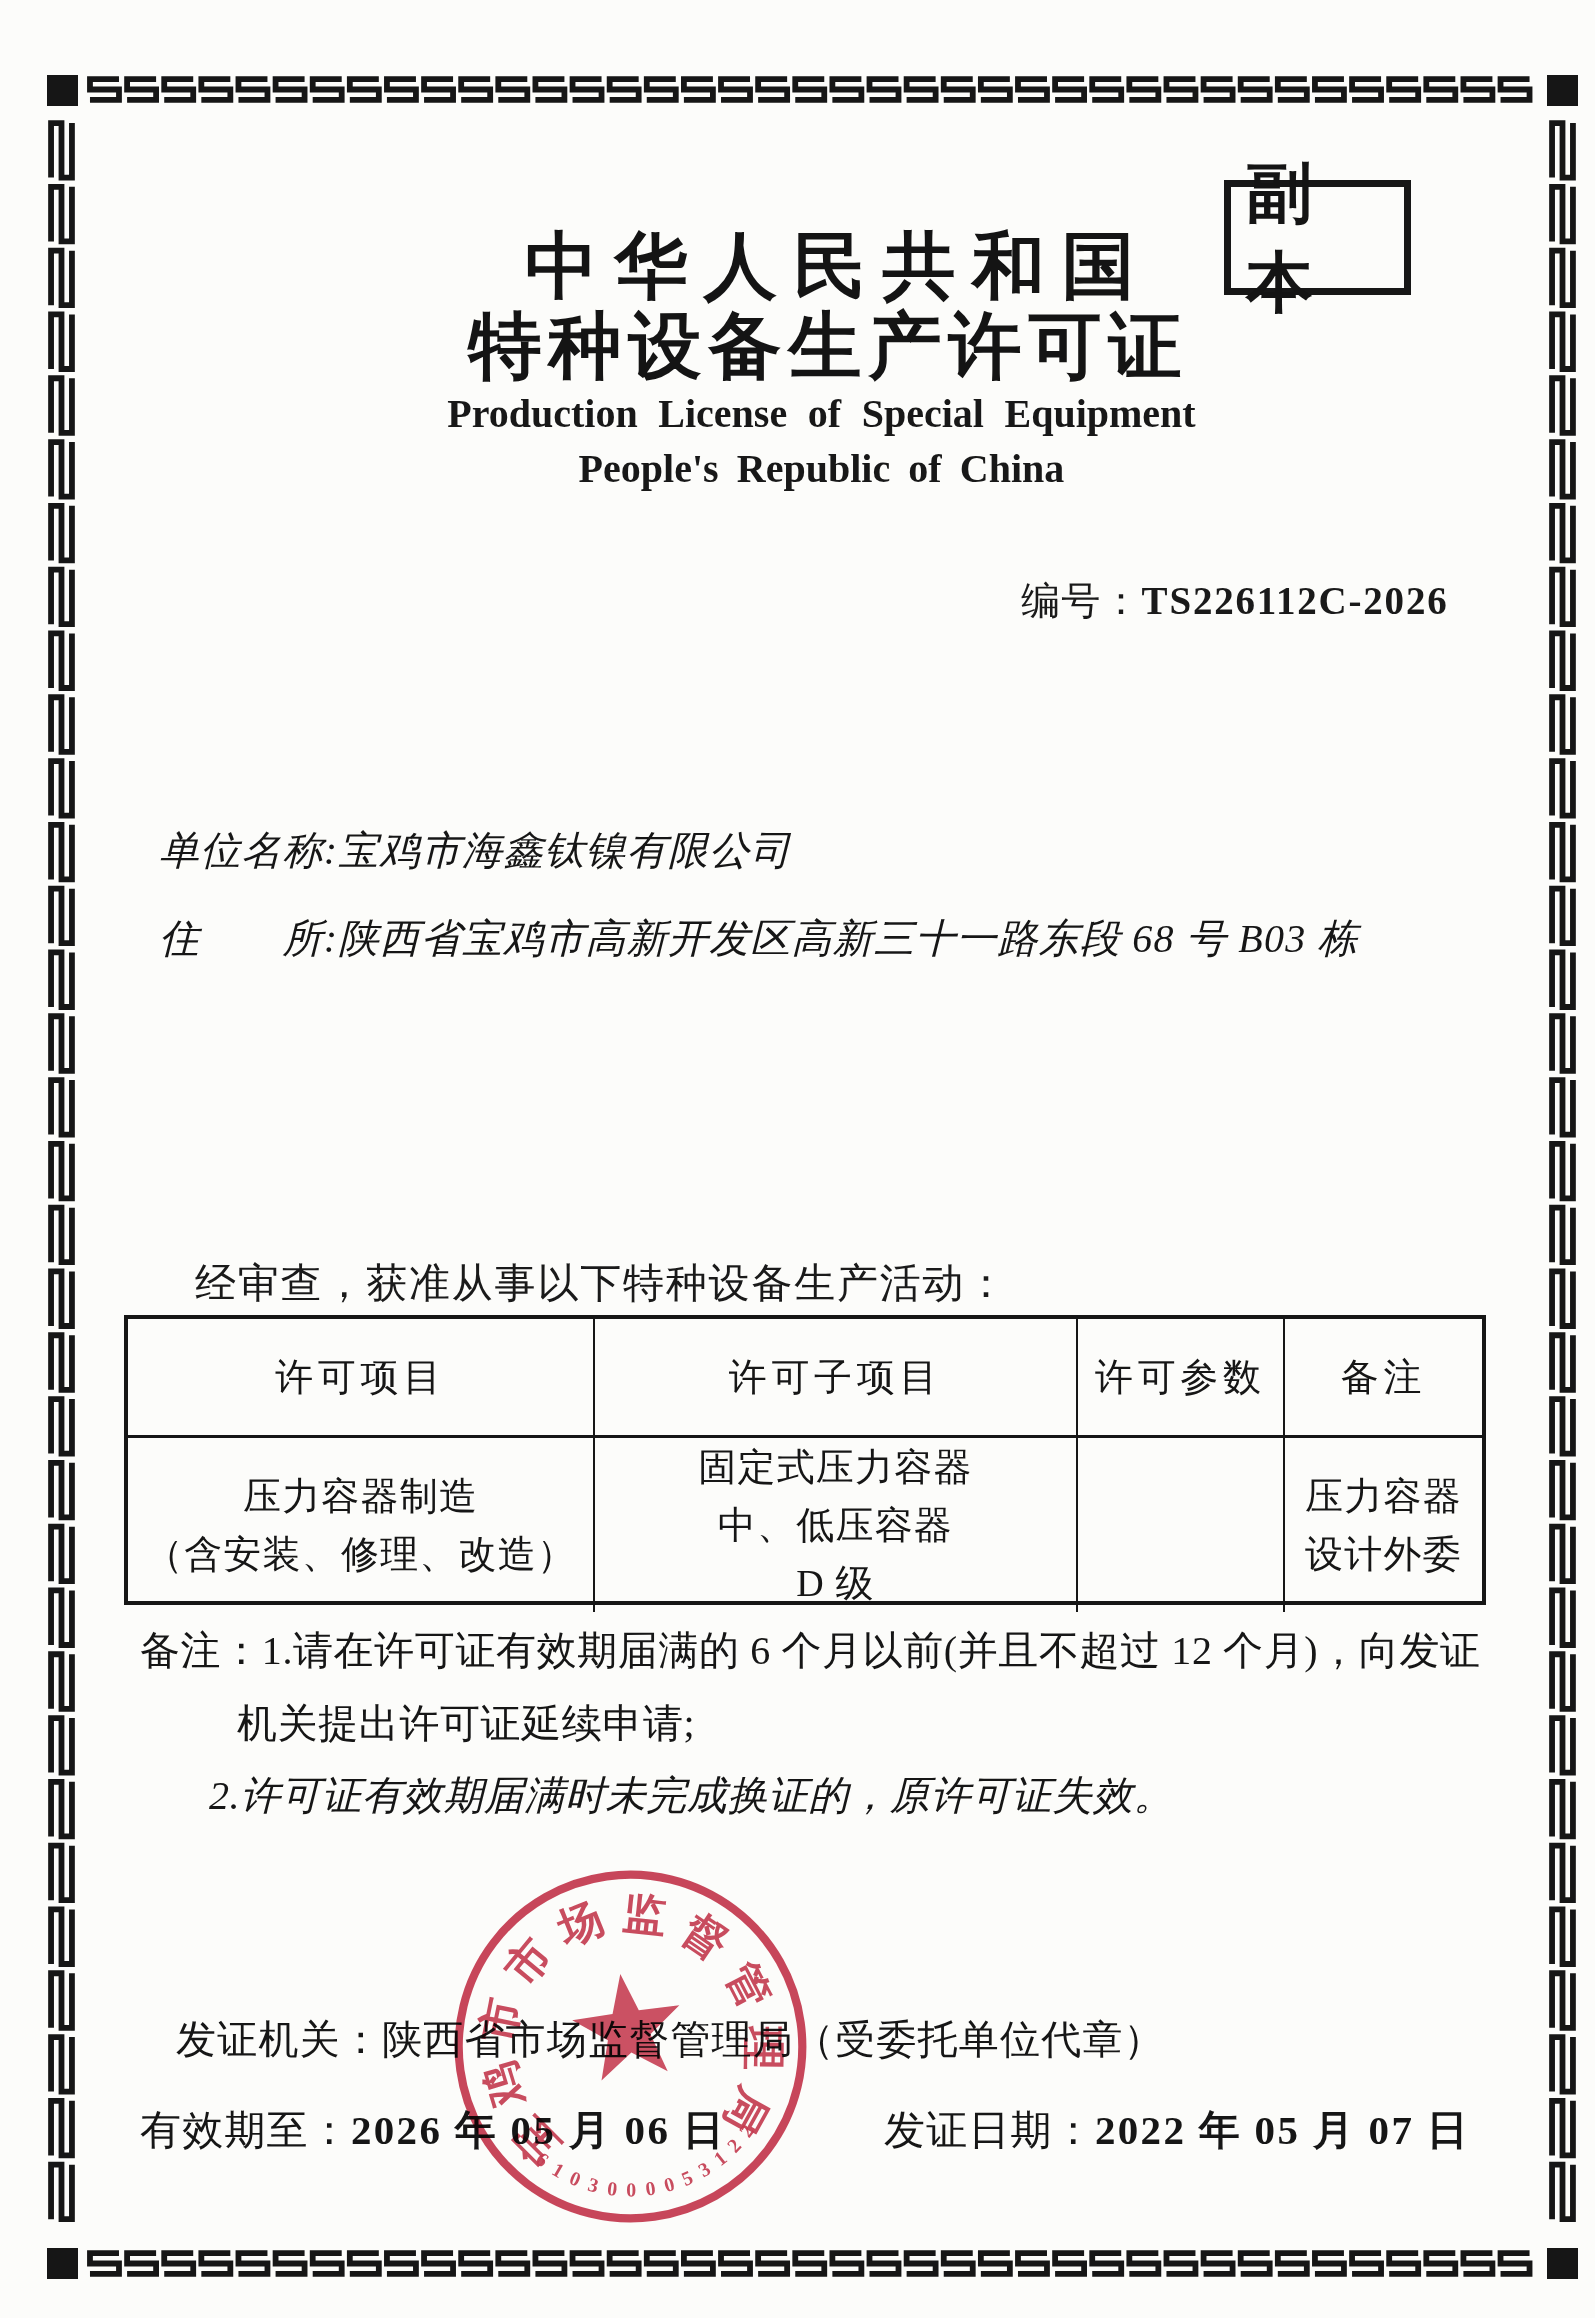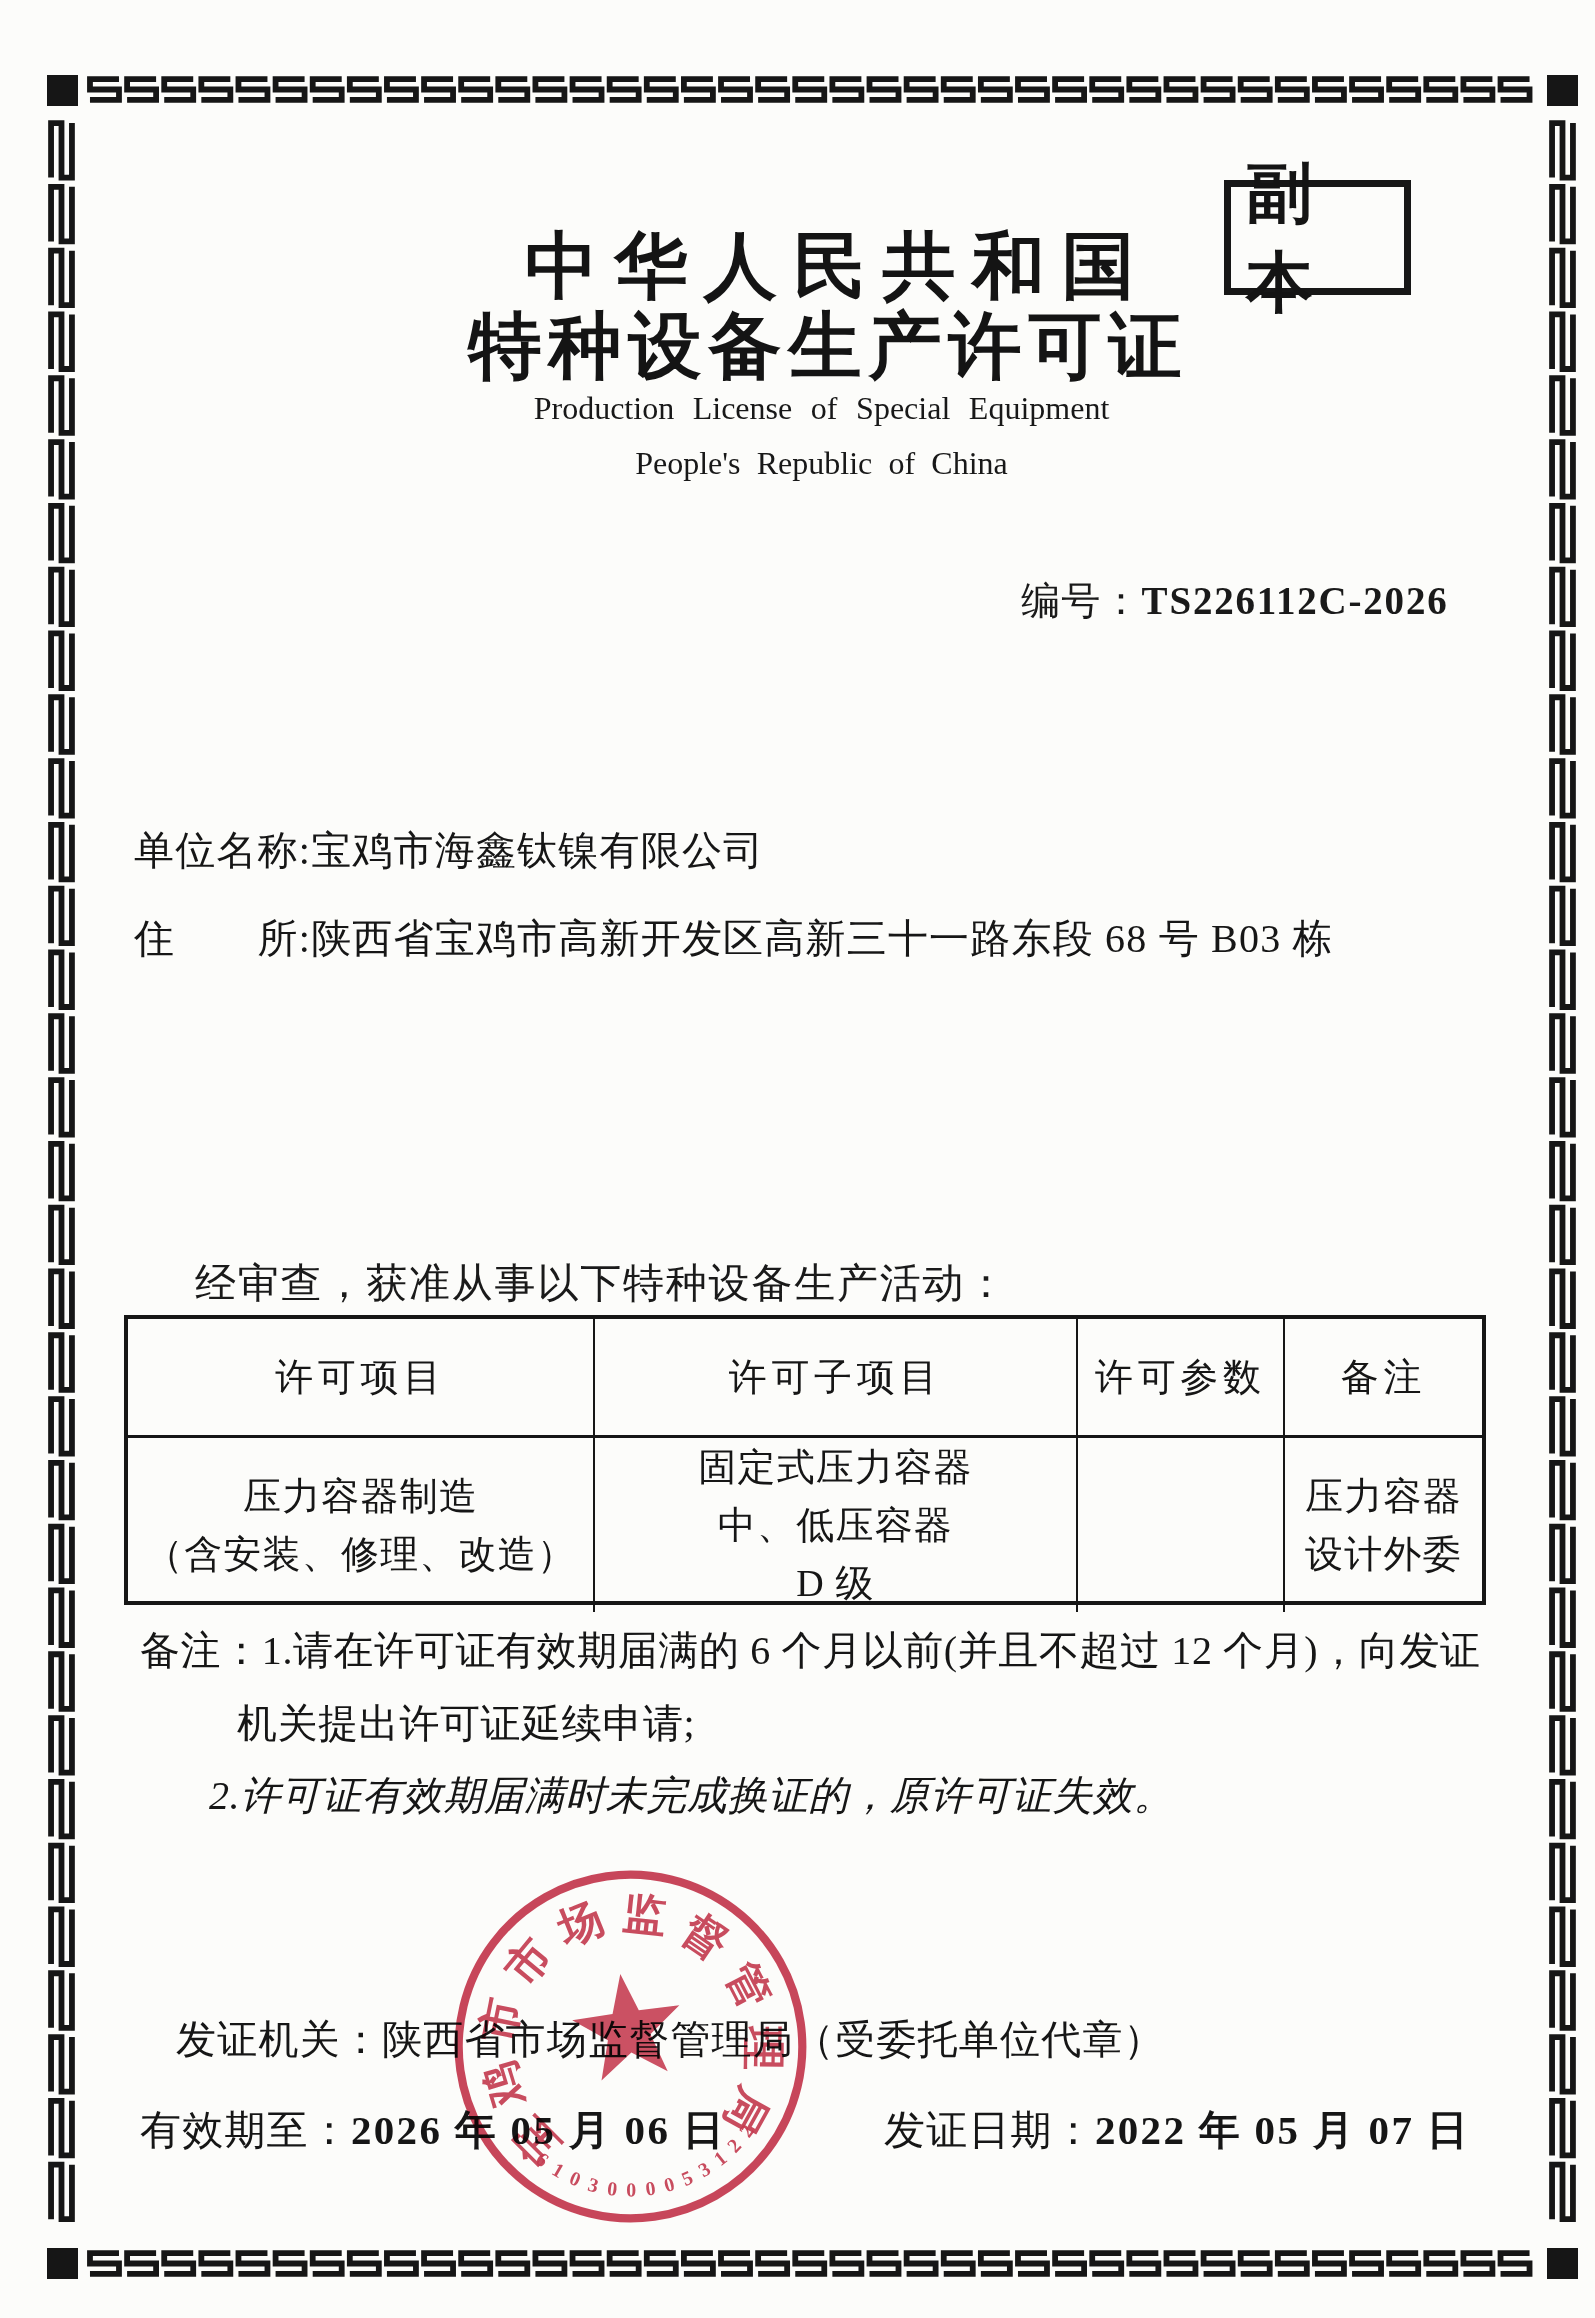--- a/index.html
+++ b/index.html
@@ -4,31 +4,31 @@
 <style>
   html,body{margin:0;padding:0;}
   body{
     width:1596px;height:2319px;position:relative;overflow:hidden;
     background:#fcfcfa;color:#1a1a1a;
     font-family:"Liberation Serif","DejaVu Serif",serif;
   }
   .abs{position:absolute;}
   .center-line{left:141px;width:1361px;text-align:center;white-space:nowrap;}
   .cn-title{font-size:73px;font-weight:700;color:#141414;}
-  .en-title{font-size:32px;font-weight:400;color:#181818;}
+  .en-title{font-size:40px;font-weight:700;color:#181818;}
   .copy-box{
     left:1224px;top:180px;width:158px;height:101px;
     border:7.6px solid #171717;box-sizing:content-box;
     display:flex;align-items:center;justify-content:center;
     font-size:66px;font-weight:700;letter-spacing:15.3px;padding-left:15.3px;
     color:#141414;
   }
   .lic-no{left:1021px;top:574px;font-size:39px;white-space:nowrap;letter-spacing:1.2px;}
   .lic-no .val{font-weight:700;letter-spacing:1.8px;}
-  .info-line{left:134px;font-size:40px;letter-spacing:1.2px;white-space:nowrap;color:#161616;}
+  .info-line{left:159px;font-size:40px;letter-spacing:1.2px;white-space:nowrap;color:#161616;font-style:italic;}
   .intro-line{left:195px;top:1256px;font-size:41px;letter-spacing:1.8px;white-space:nowrap;}
   .lic-table{
     left:124px;top:1315px;width:1362px;height:290px;box-sizing:border-box;
     border:4.7px solid #161616;display:grid;
     grid-template-columns:34.35% 35.65% 15.3% 14.7%;
     grid-template-rows:116px 1fr;
     background:transparent;
   }
   .cell{display:flex;flex-direction:column;align-items:center;justify-content:center;
     font-size:38px;text-align:center;box-sizing:border-box;color:#161616;}

